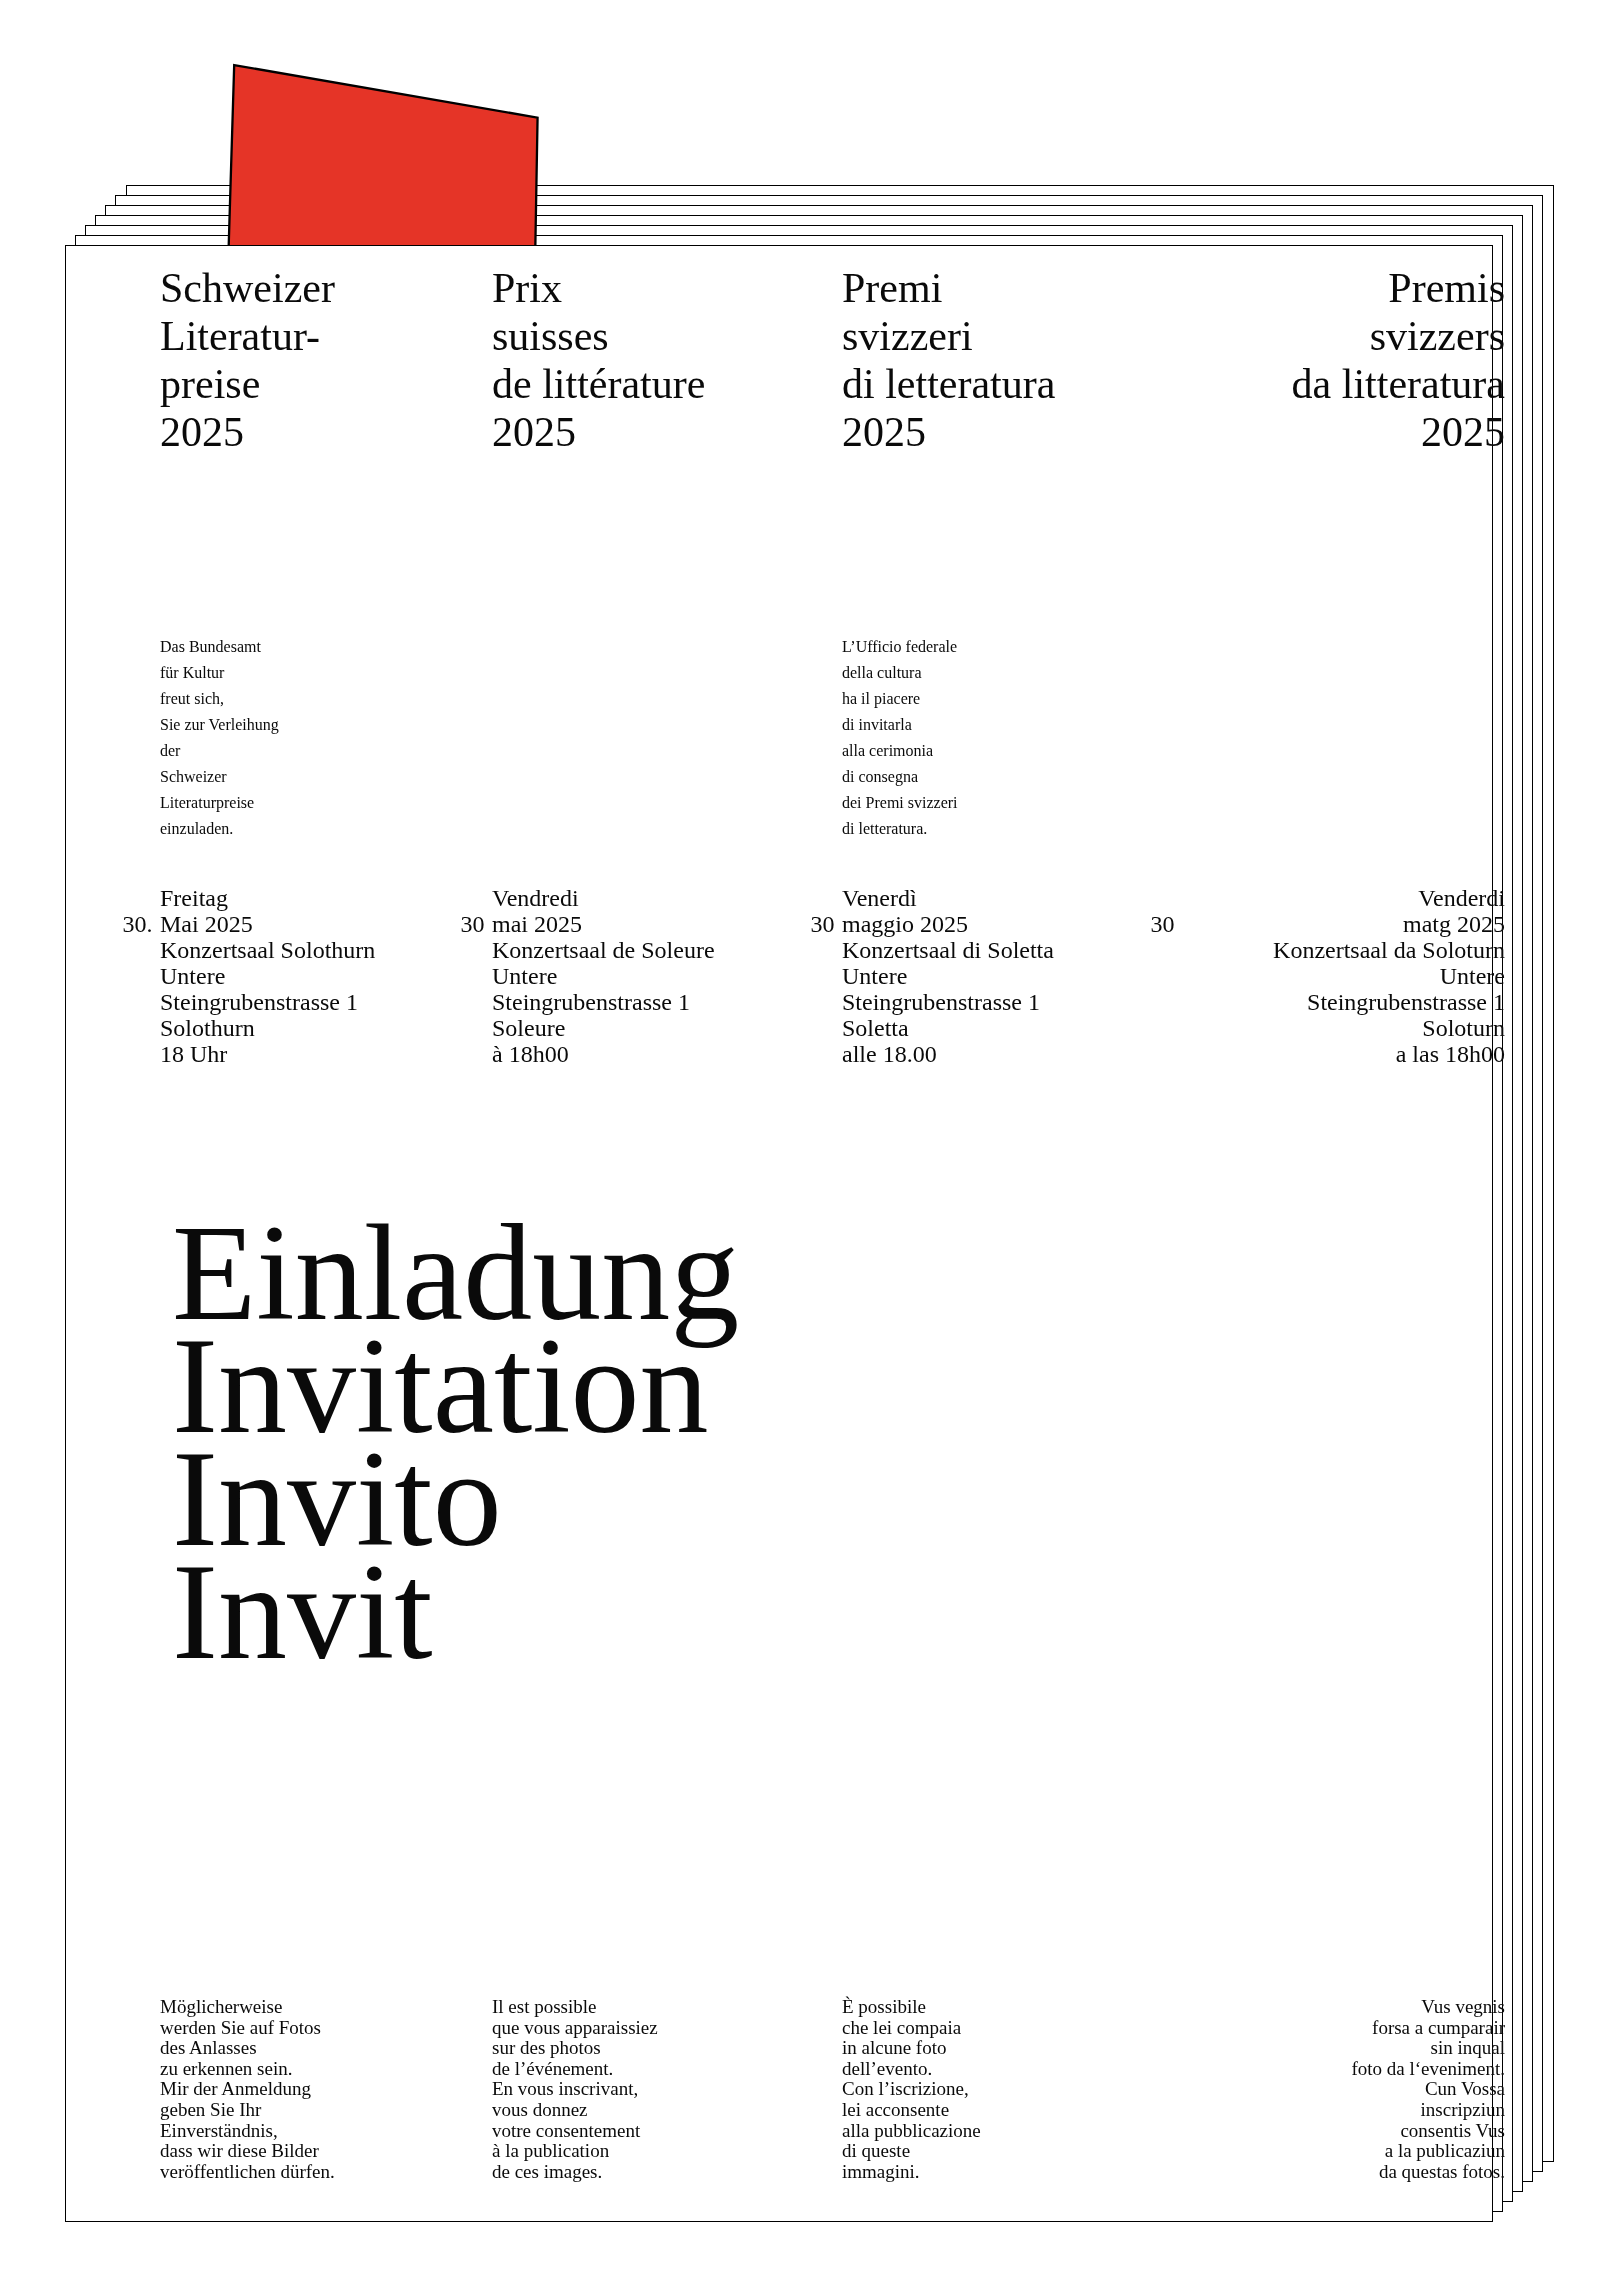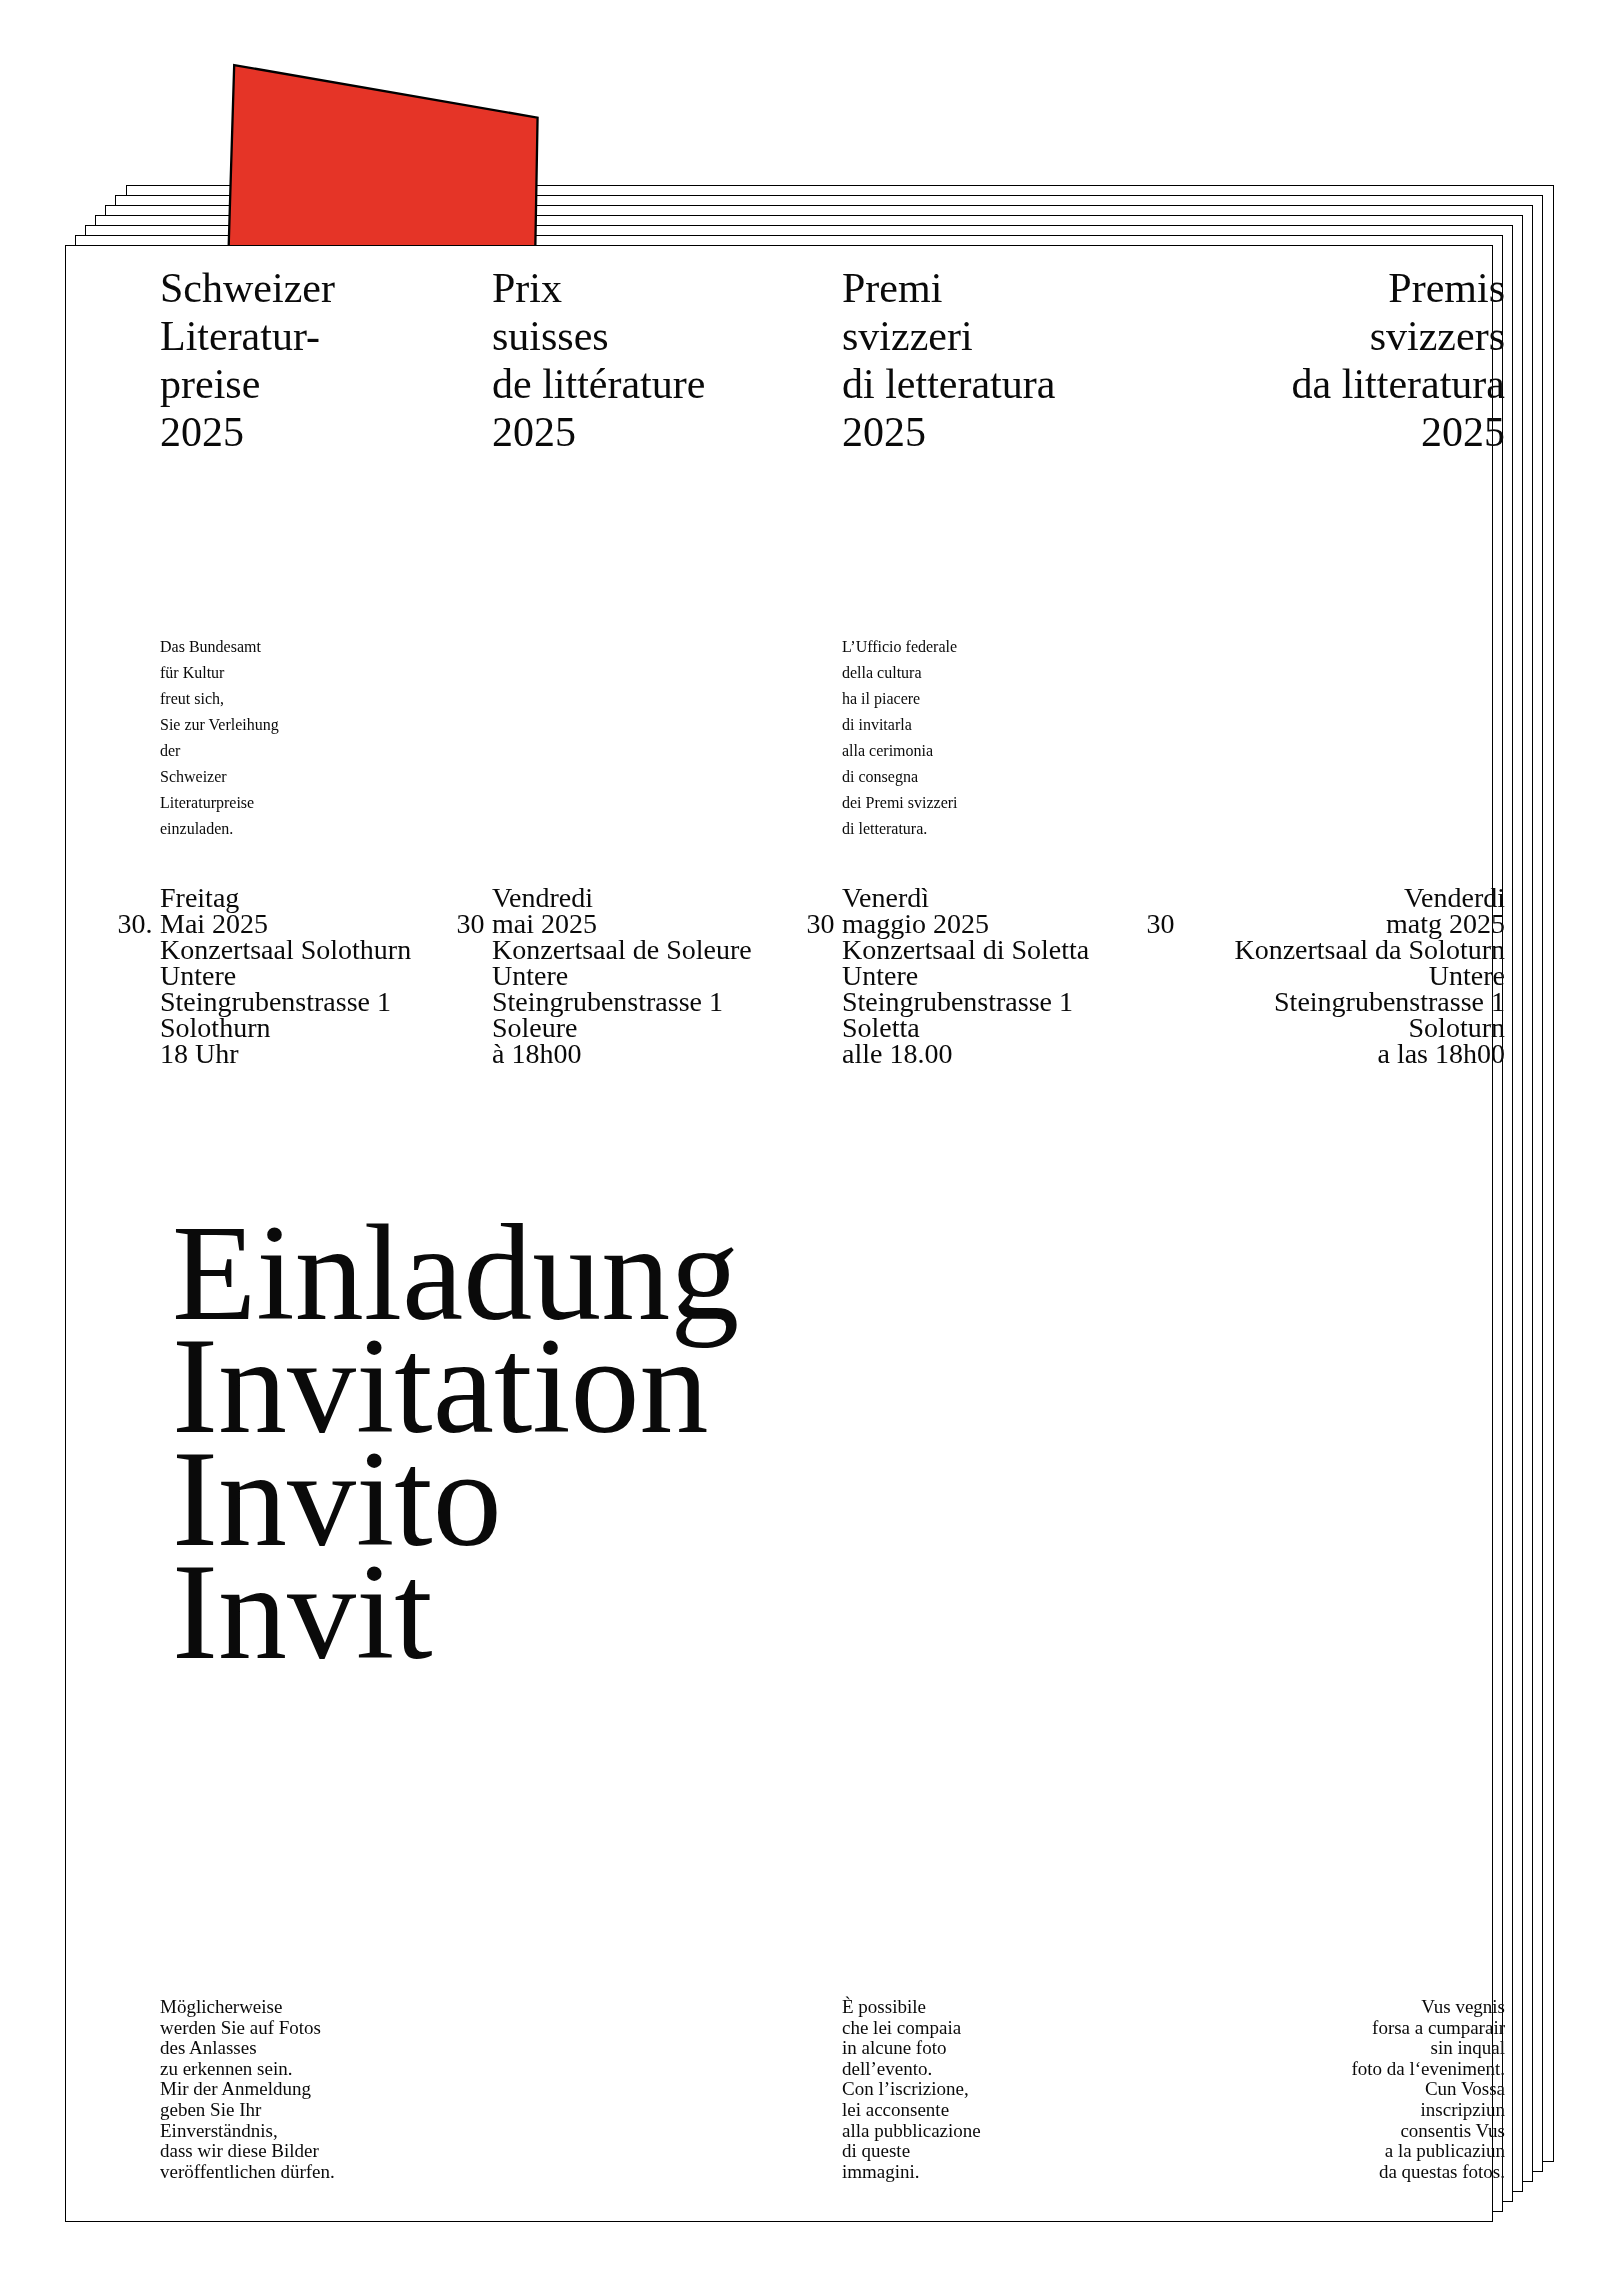--- a/index.html
+++ b/index.html
@@ -21,21 +21,21 @@
   .front{left:65px;top:245px;z-index:3;}
   
   .tab-layer{position:absolute;left:222px;top:54px;z-index:2;}
   
   .content{position:absolute;left:0;top:0;width:100%;height:100%;z-index:4;}
   .pre{white-space:pre-line;}
   .col{position:absolute;width:323px;}
   .c1{left:160px;} .c2{left:492px;} .c3{left:842px;} .c4{left:1182px;text-align:right;}
   .title{top:264px;font-size:42px;line-height:48px;}
   .intro{top:634px;font-size:16px;line-height:26px;}
-  .dates{top:885px;font-size:28px;line-height:26px;}
+  .dates{top:885px;font-size:24px;line-height:26px;}
   .dateline{position:relative;}
   .day{position:absolute;right:100%;margin-right:7.4px;white-space:nowrap;}
   .heading{
     position:absolute;left:172px;top:1216px;z-index:4;
     font-size:138px;line-height:113px;white-space:pre-line;
   }
   .notice{top:1997px;font-size:19px;line-height:20.6px;}
 </style>
 </head>
 <body>
@@ -141,20 +141,29 @@
 
   <div class="col c1 notice pre">Möglicherweise
 werden Sie auf Fotos
 des Anlasses
 zu erkennen sein.
 Mir der Anmeldung
 geben Sie Ihr
 Einverständnis,
 dass wir diese Bilder
 veröffentlichen dürfen.</div>
+  <div class="col c2 notice pre">Il est possible
+que vous apparaissiez
+sur des photos
+de l’événement.
+En vous inscrivant,
+vous donnez
+votre consentement
+à la publication
+de ces images.</div>
   <div class="col c3 notice pre">È possibile
 che lei compaia
 in alcune foto
 dell’evento.
 Con l’iscrizione,
 lei acconsente
 alla pubblicazione
 di queste
 immagini.</div>
   <div class="col c4 notice pre">Vus vegnis

